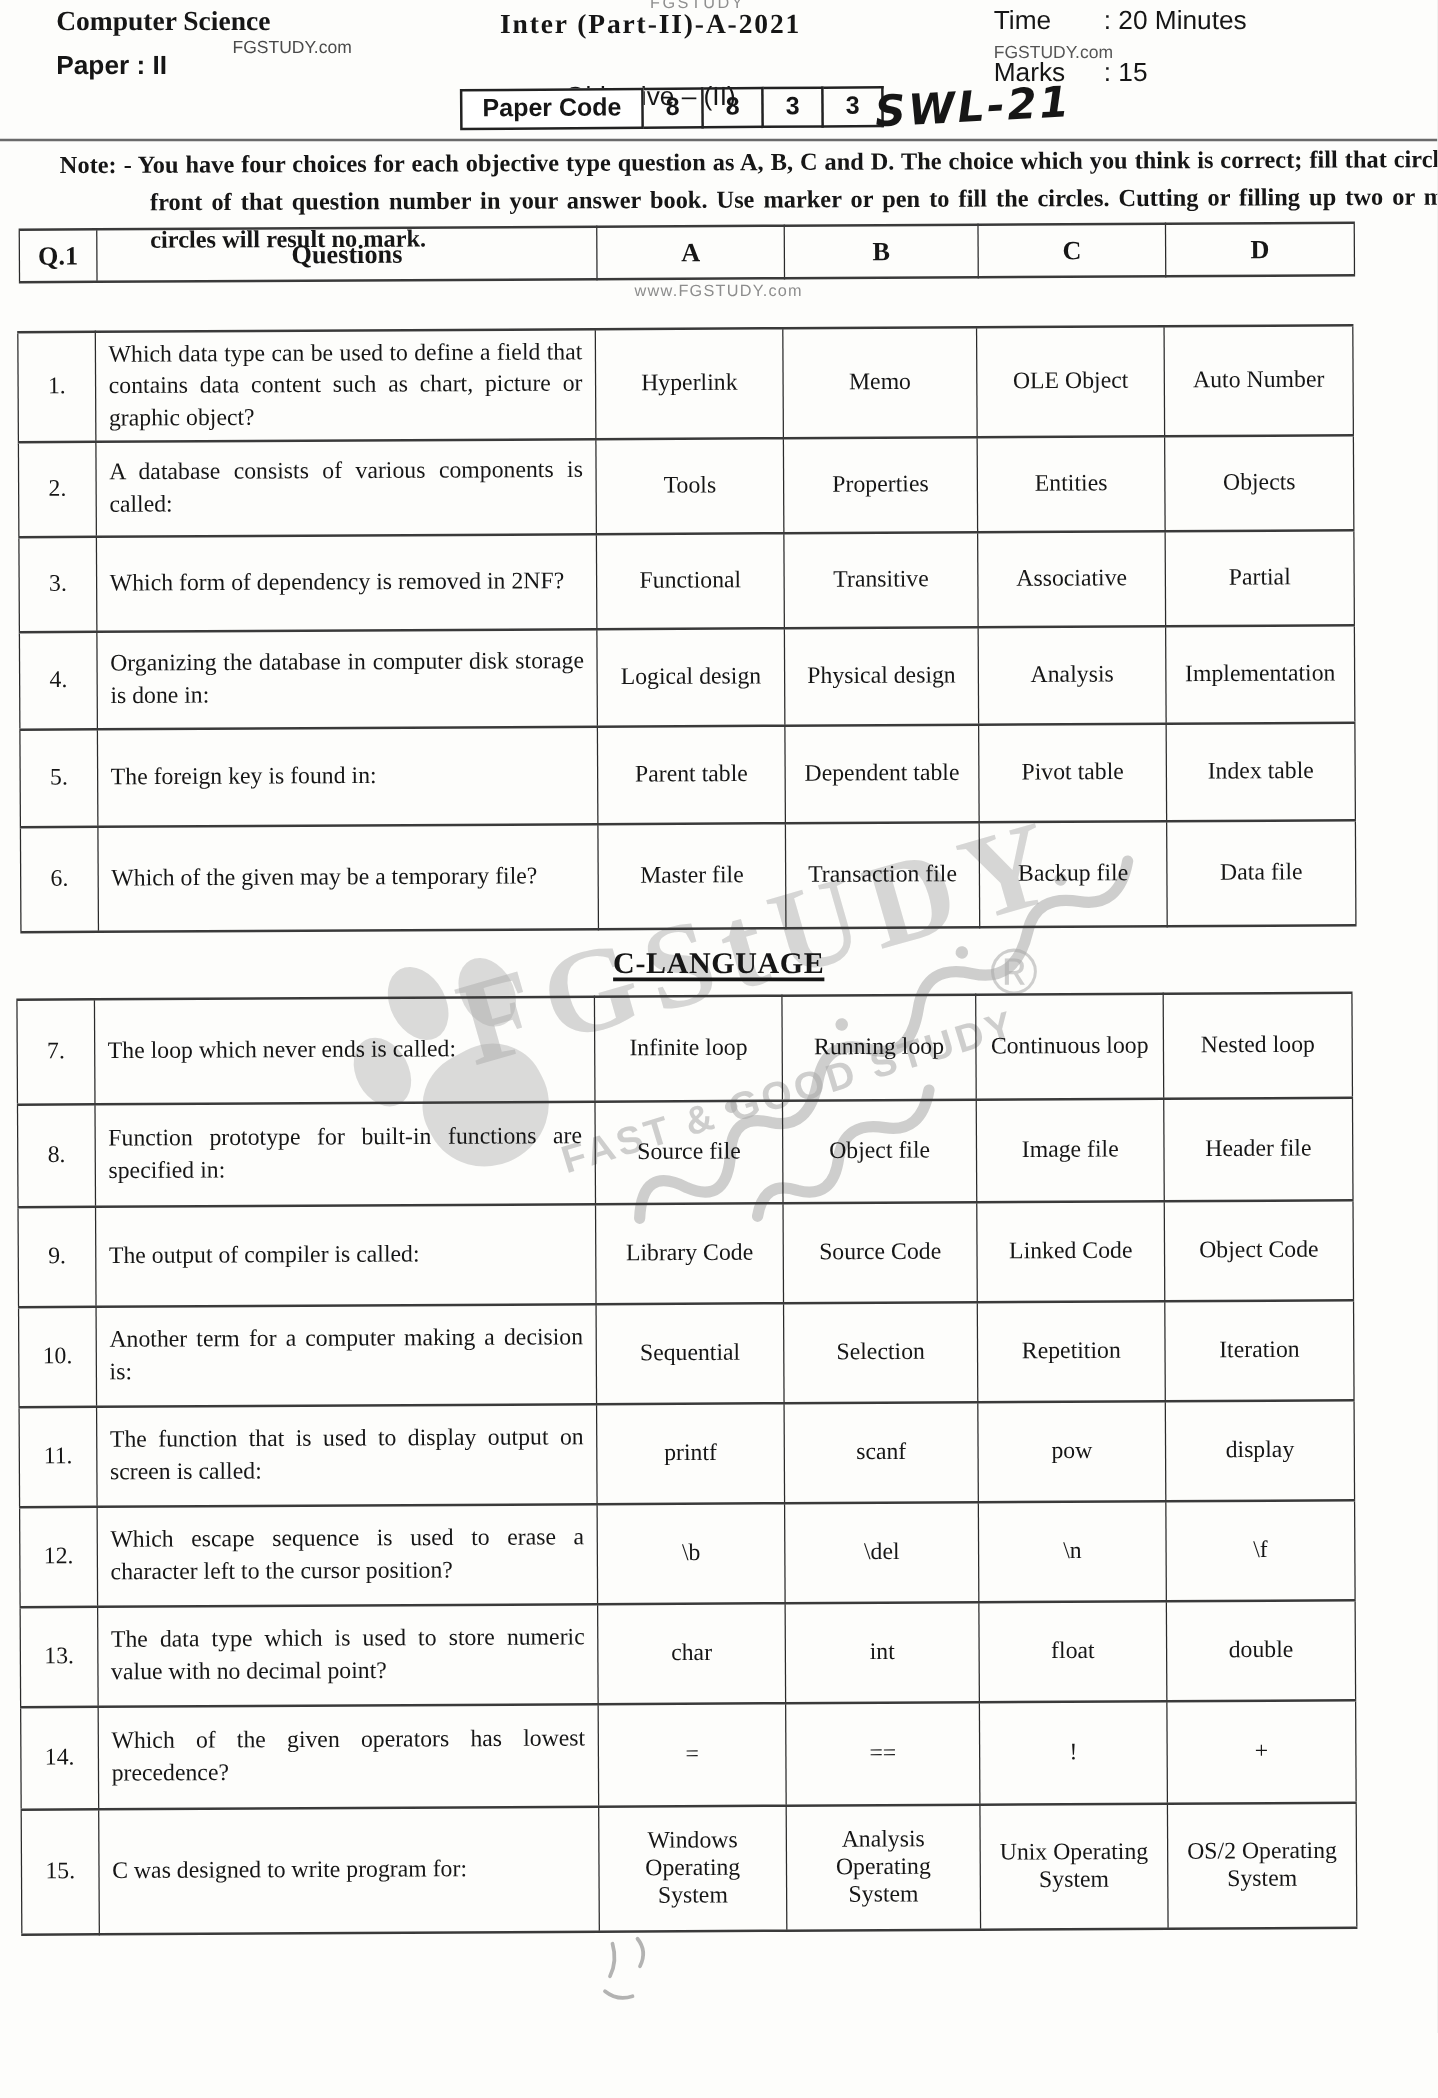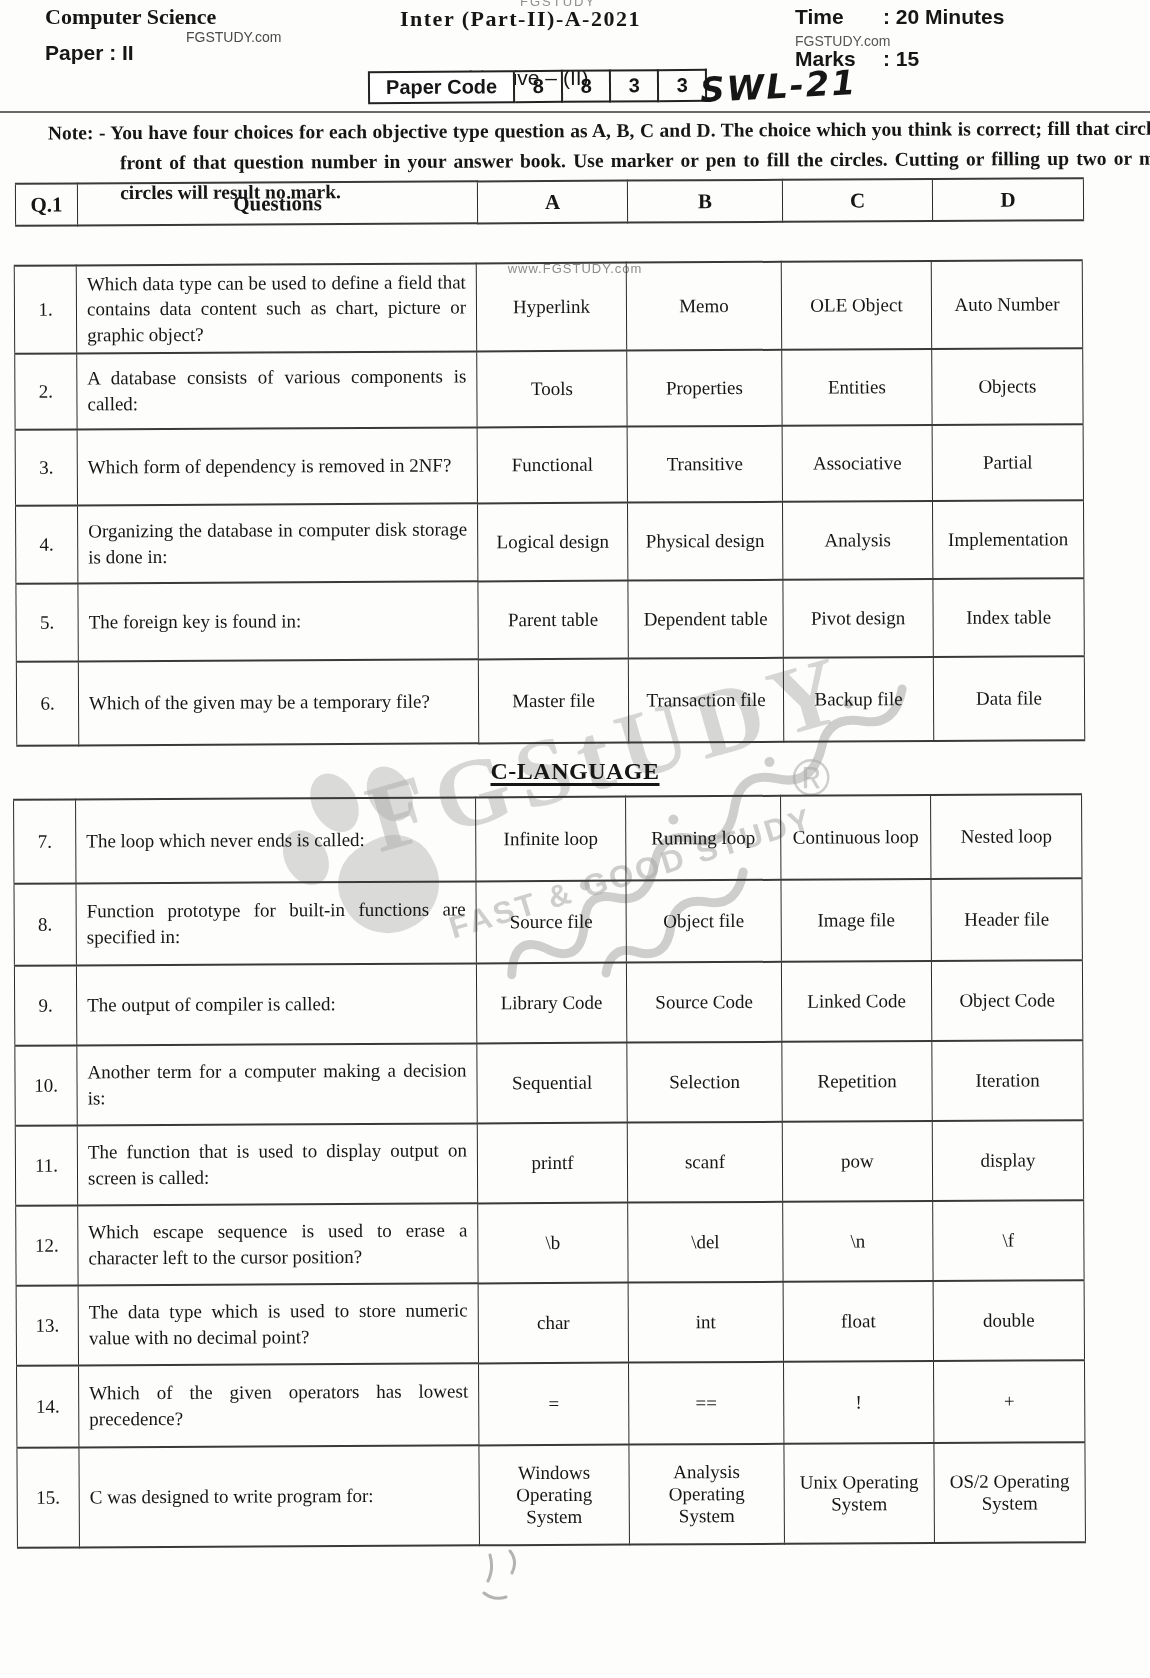--- a/index.html
+++ b/index.html
@@ -11,21 +11,21 @@
   .hdr-brand-left{position:absolute;left:186px;top:29px;font-family:"Liberation Sans",sans-serif;
                   font-size:14px;color:#4a4a4a;}
   .hdr-paper{position:absolute;left:45px;top:41px;font-family:"Liberation Sans",sans-serif;
              font-weight:bold;font-size:21px;}
   .hdr-brand-top{position:absolute;left:520px;top:-6px;font-family:"Liberation Sans",sans-serif;
                  font-size:13px;color:#8f8f8f;letter-spacing:2px;}
   .hdr-exam{position:absolute;left:400px;top:6px;font-weight:bold;font-size:22px;letter-spacing:1.5px;}
   .hdr-objective{position:absolute;left:452px;top:46px;font-family:"Liberation Sans",sans-serif;
                  font-size:21px;margin-top:20px;}
   .hdr-right{position:absolute;left:795px;top:5px;font-family:"Liberation Sans",sans-serif;
-             font-weight:bold;font-size:21px;}
+             font-weight:normal;font-size:21px;}
   .hdr-right .row{display:flex;}
   .hdr-right .lbl{width:88px;}
   .hdr-brand-right{position:absolute;left:795px;top:33px;font-family:"Liberation Sans",sans-serif;
                    font-size:14px;font-weight:normal;color:#555;}
   .hdr-marks{position:absolute;left:795px;top:47px;}
   
   .pcode{position:absolute;left:368px;top:70px;display:flex;transform:rotate(-0.4deg);}
   .pcode .label{border:2px solid #222;padding:3px 16px;font-family:"Liberation Sans",sans-serif;
                 font-weight:bold;font-size:20px;background:#fff;}
   .pcode .digit{border:2px solid #222;border-left:none;width:46px;display:flex;align-items:center;
@@ -50,21 +50,21 @@
   .t1 tr:nth-child(1){height:88px;} .t1 tr:nth-child(2){height:76px;}
   .t1 tr:nth-child(3){height:76px;} .t1 tr:nth-child(4){height:78px;}
   .t1 tr:nth-child(5){height:78px;} .t1 tr:nth-child(6){height:84px;}
   .t2 tr:nth-child(1){height:84px;} .t2 tr:nth-child(2){height:82px;}
   .t2 tr:nth-child(3){height:80px;} .t2 tr:nth-child(4){height:80px;}
   .t2 tr:nth-child(5){height:80px;} .t2 tr:nth-child(6){height:80px;}
   .t2 tr:nth-child(7){height:80px;} .t2 tr:nth-child(8){height:82px;}
   .t2 tr:nth-child(9){height:100px;}
   
   .sec-head{position:absolute;left:0;width:1150px;text-align:center;}
-  .sec-wm{font-family:"Liberation Sans",sans-serif;font-size:13px;color:#8d8d8d;letter-spacing:1px;margin-top:36px;}
+  .sec-wm{font-family:"Liberation Sans",sans-serif;font-size:13px;color:#8d8d8d;letter-spacing:1px;}
   .sec-title{font-weight:bold;font-size:24px;letter-spacing:0.5px;text-decoration:underline;
              text-decoration-thickness:2.5px;text-underline-offset:4px;}
   
   .wm-brand{position:absolute;left:355px;top:768px;font-size:96px;font-weight:bold;
             color:rgba(167,167,167,0.45);transform:rotate(-16deg);transform-origin:left top;
             letter-spacing:10px;font-family:"Liberation Serif",serif;}
   .wm-tagline{position:absolute;left:445px;top:912px;font-family:"Liberation Sans",sans-serif;
               font-weight:bold;font-size:31px;color:rgba(160,160,160,0.5);transform:rotate(-17deg);
               transform-origin:left top;letter-spacing:3px;}
   .wm-reg{position:absolute;left:792px;top:748px;font-size:52px;color:rgba(160,160,160,0.5);
@@ -208,21 +208,21 @@
             <td>Logical design</td>
             <td>Physical design</td>
             <td>Analysis</td>
             <td>Implementation</td>
           </tr>
           <tr>
             <td>5.</td>
             <td class="qtext">The foreign key is found in:</td>
             <td>Parent table</td>
             <td>Dependent table</td>
-            <td>Pivot design</td>
+            <td>Pivot table</td>
             <td>Index table</td>
           </tr>
           <tr>
             <td>6.</td>
             <td class="qtext">Which of the given may be a temporary file?</td>
             <td>Master file</td>
             <td>Transaction file</td>
             <td>Backup file</td>
             <td>Data file</td>
           </tr>

